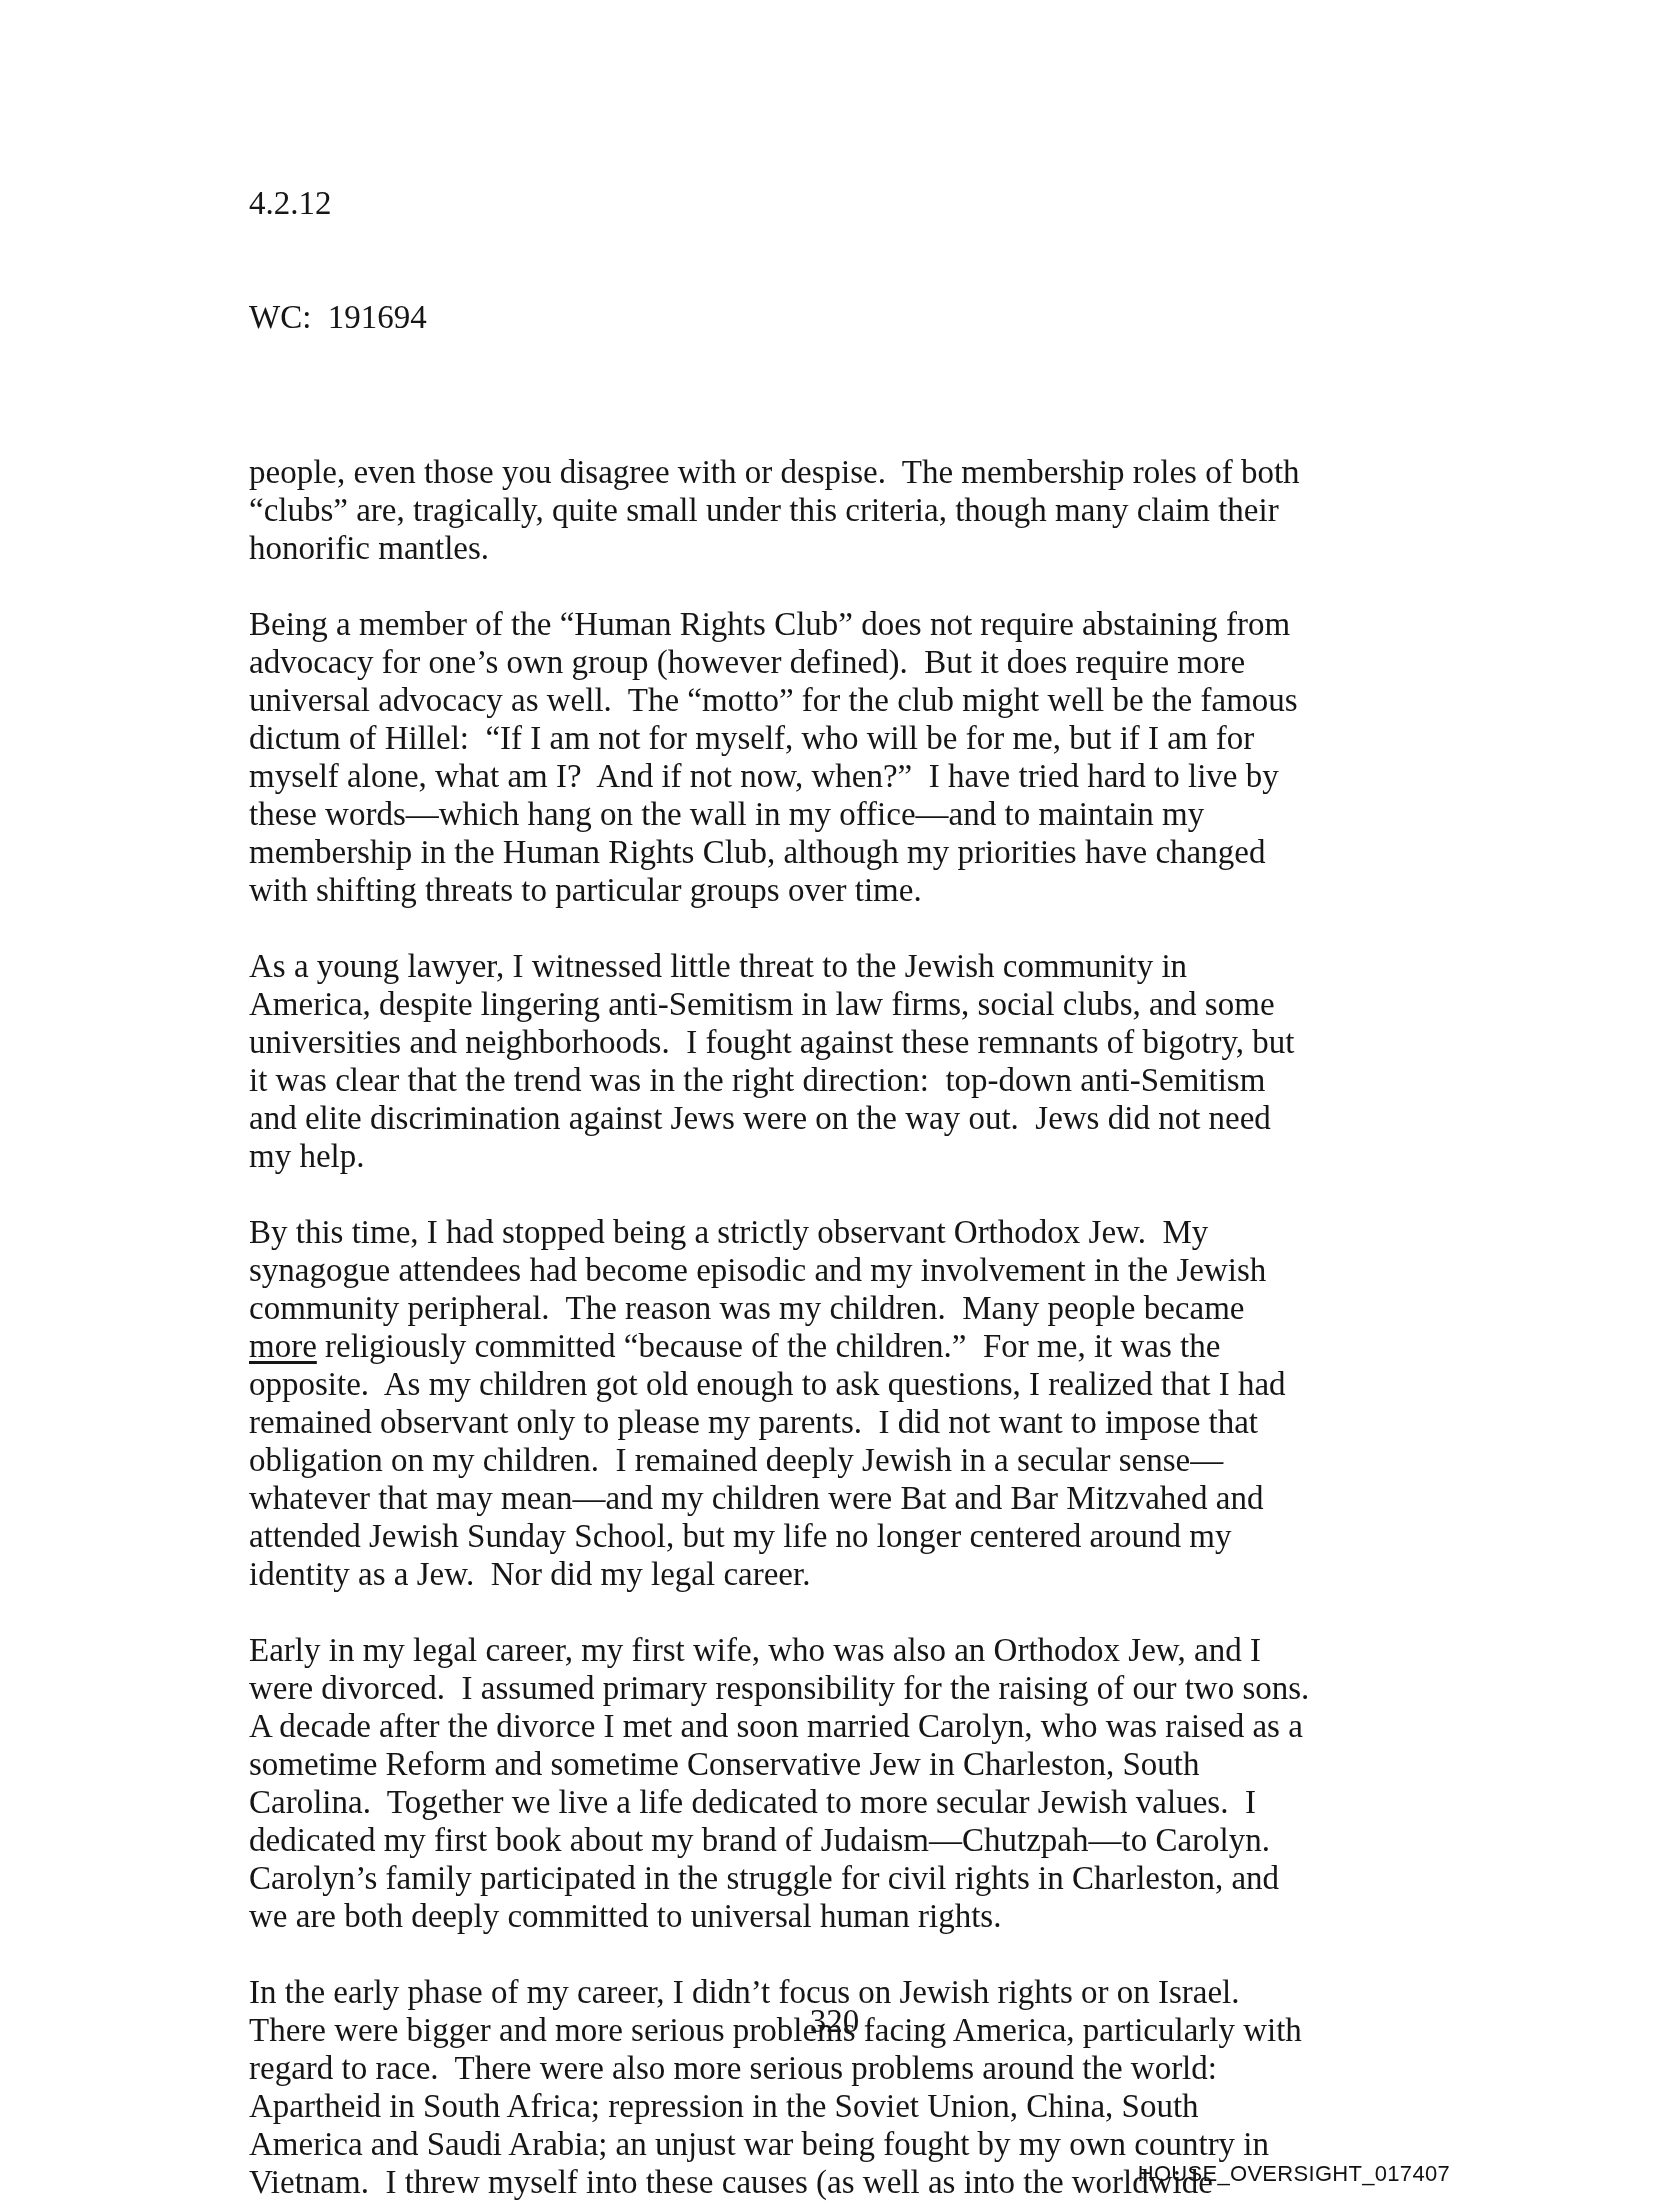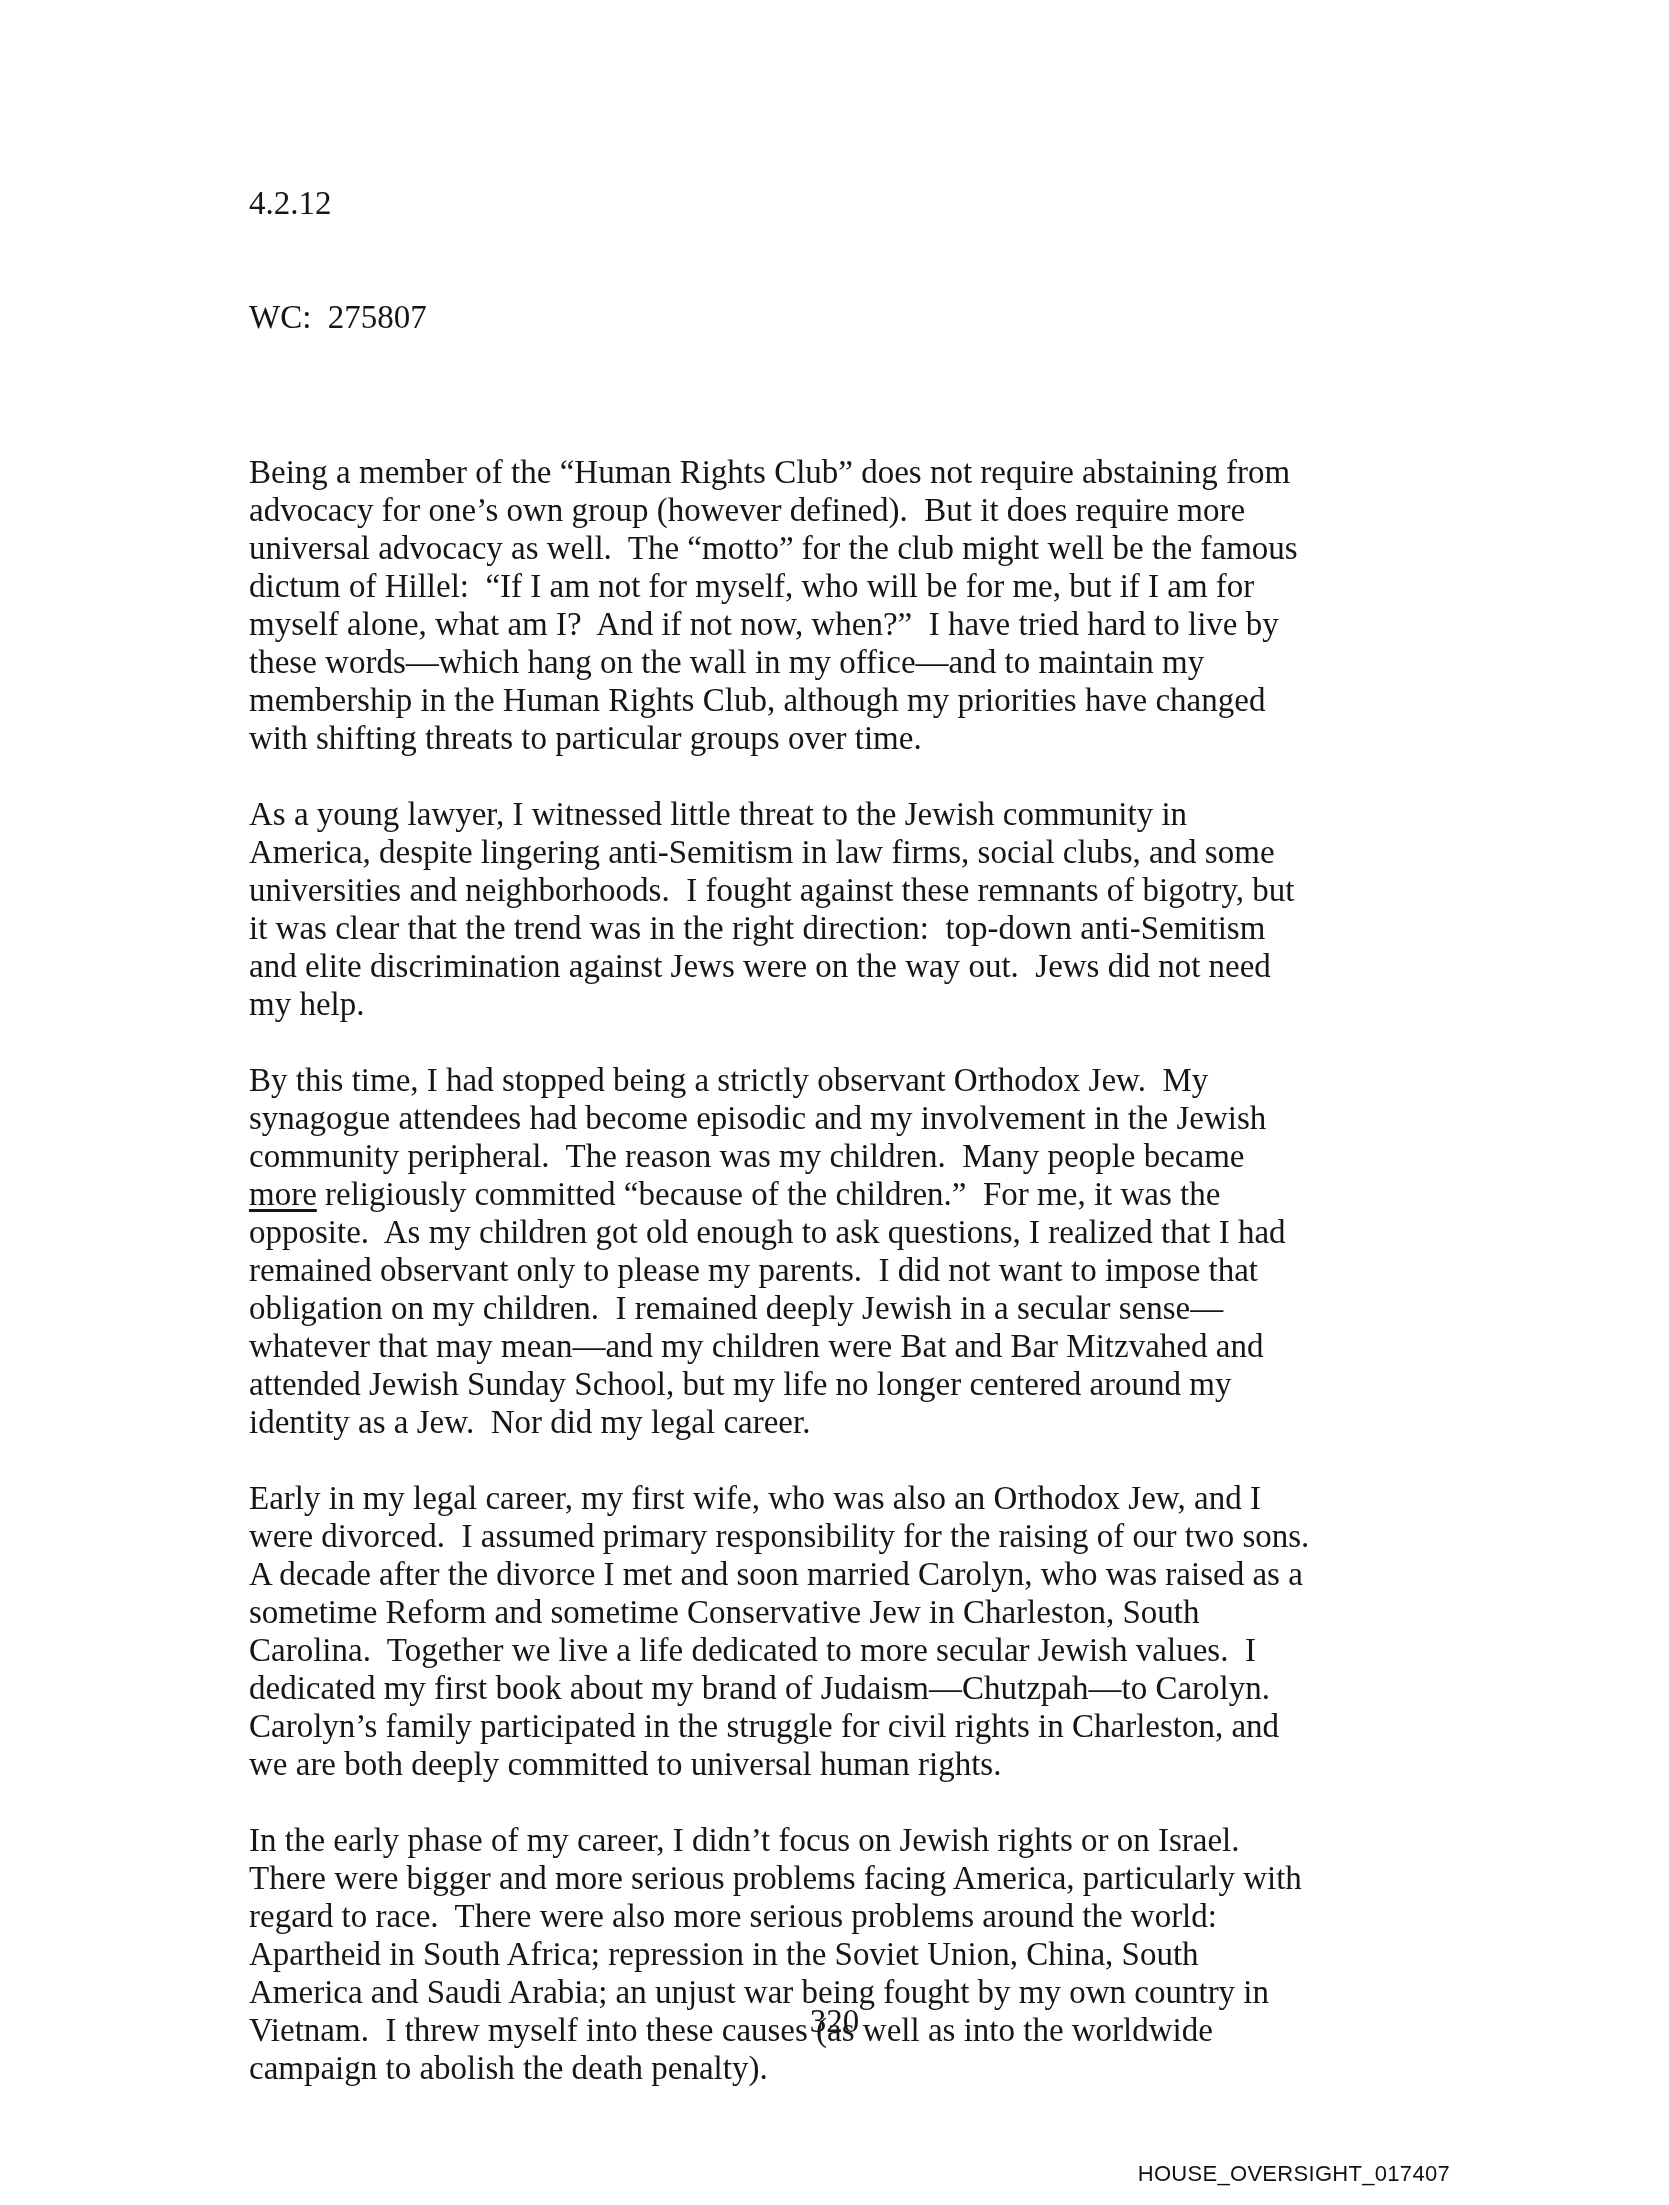--- a/index.html
+++ b/index.html
@@ -57,24 +57,25 @@
     color: #111111;
   }
 </style>
 </head>
 <body>
 
 <div class="page">
 
   <div class="doc-header">
     <div>4.2.12</div>
-    <div>WC:  275807</div>
+    <div>WC:  191694</div>
   </div>
 
   <div class="doc-body">
+      <p><span>people, even those you disagree with or despise.  The membership roles of both “clubs” are, tragically, quite small under this criteria, though many claim their honorific mantles.</span></p>
       <p><span>Being a member of the “Human Rights Club” does not require abstaining from advocacy for one’s own group (however defined).  But it does require more universal advocacy as well.  The “motto” for the club might well be the famous dictum of Hillel:  “If I am not for myself, who will be for me, but if I am for myself alone, what am I?  And if not now, when?”  I have tried hard to live by these words—which hang on the wall in my office—and to maintain my membership in the Human Rights Club, although my priorities have changed with shifting threats to particular groups over time.</span></p>
       <p><span>As a young lawyer, I witnessed little threat to the Jewish community in America, despite lingering anti-Semitism in law firms, social clubs, and some universities and neighborhoods.  I fought against these remnants of bigotry, but it was clear that the trend was in the right direction:  top-down anti-Semitism and elite discrimination against Jews were on the way out.  Jews did not need my help.</span></p>
       <p><span>By this time, I had stopped being a strictly observant Orthodox Jew.  My synagogue attendees had become episodic and my involvement in the Jewish community peripheral.  The reason was my children.  Many people became </span><span class="underline">more</span><span> religiously committed “because of the children.”  For me, it was the opposite.  As my children got old enough to ask questions, I realized that I had remained observant only to please my parents.  I did not want to impose that obligation on my children.  I remained deeply Jewish in a secular sense—whatever that may mean—and my children were Bat and Bar Mitzvahed and attended Jewish Sunday School, but my life no longer centered around my identity as a Jew.  Nor did my legal career.</span></p>
       <p><span>Early in my legal career, my first wife, who was also an Orthodox Jew, and I were divorced.  I assumed primary responsibility for the raising of our two sons.  A decade after the divorce I met and soon married Carolyn, who was raised as a sometime Reform and sometime Conservative Jew in Charleston, South Carolina.  Together we live a life dedicated to more secular Jewish values.  I dedicated my first book about my brand of Judaism—Chutzpah—to Carolyn.  Carolyn’s family participated in the struggle for civil rights in Charleston, and we are both deeply committed to universal human rights.</span></p>
       <p><span>In the early phase of my career, I didn’t focus on Jewish rights or on Israel.  There were bigger and more serious problems facing America, particularly with regard to race.  There were also more serious problems around the world:  Apartheid in South Africa; repression in the Soviet Union, China, South America and Saudi Arabia; an unjust war being fought by my own country in Vietnam.  I threw myself into these causes (as well as into the worldwide campaign to abolish the death penalty).</span></p>
     </div>
 
   <div class="page-number">320</div>
 
   <div class="bates-number">HOUSE_OVERSIGHT_017407</div>

